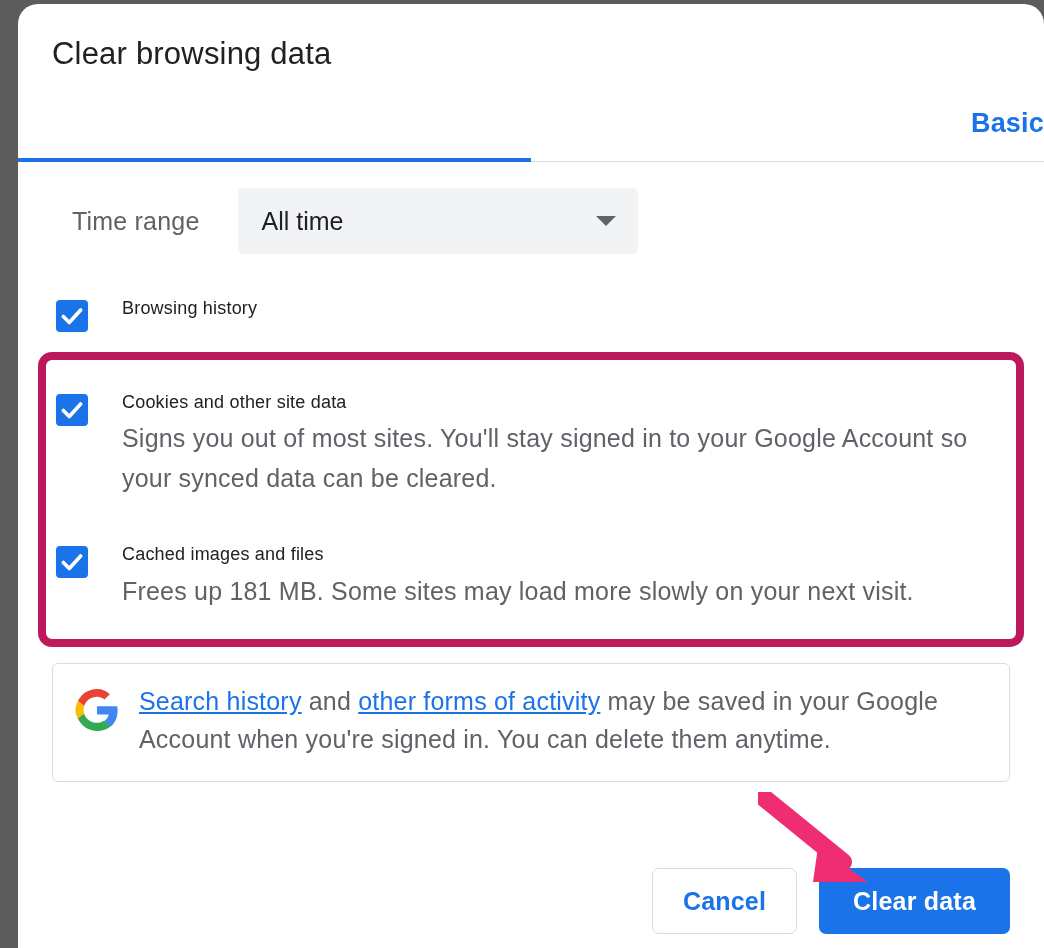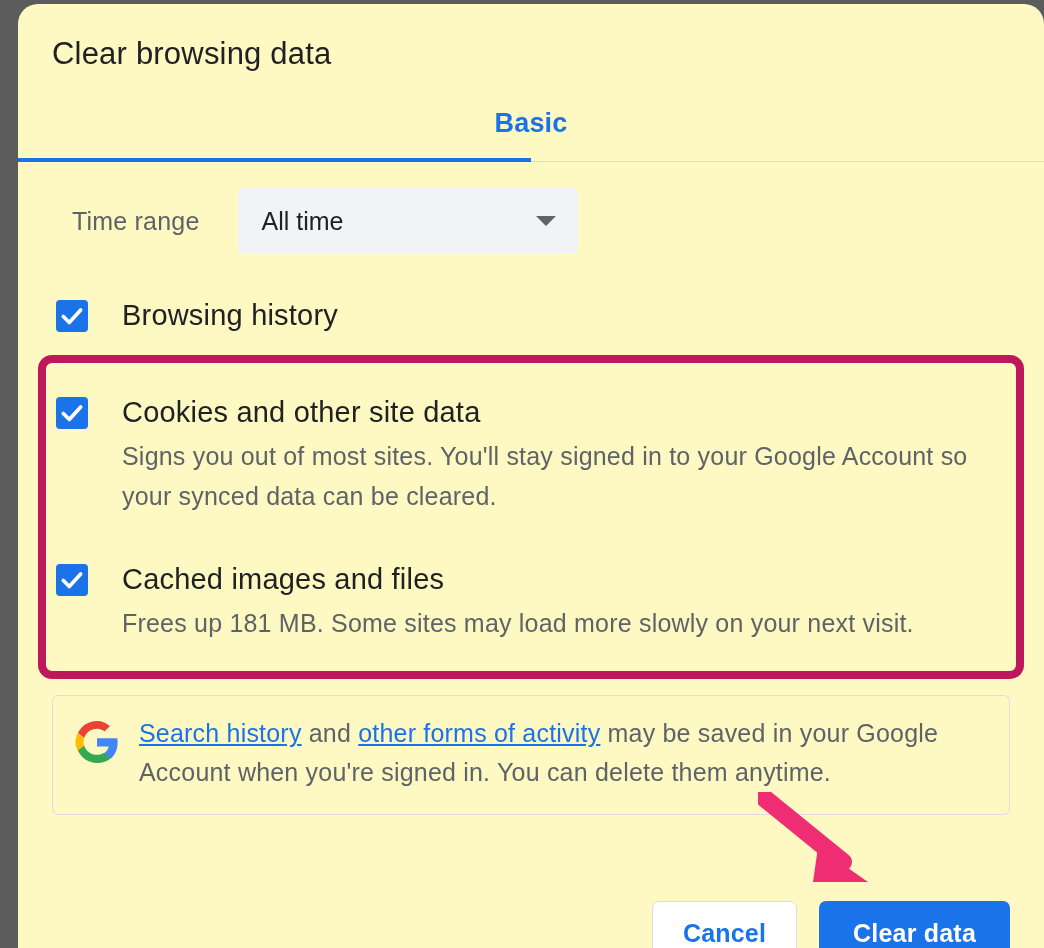--- a/index.html
+++ b/index.html
@@ -7,21 +7,21 @@
   body {
     width:1044px; height:948px;
     font-family: Arial, "Helvetica Neue", Helvetica, sans-serif;
     background:#5c5c5c;
     position:relative;
     overflow:hidden;
   }
   .dialog {
     position:absolute;
     left:18px; top:4px; right:0; bottom:0;
-    background:#fef9c3;
+    background:#ffffff;
     border-top-left-radius:20px;
     border-top-right-radius:20px;
     padding:0;
   }
   .dialog-title {
     font-size:31px;
     color:#202124;
     padding:32px 0 24px 34px;
     font-weight:400;
     letter-spacing:0.2px;
@@ -34,21 +34,21 @@
   .tab {
     flex:1;
     text-align:center;
     padding:12px 0 22px 0;
     font-size:27px;
     font-weight:600;
     color:#80868b;
     cursor:pointer;
     letter-spacing:0.2px;
   }
-  .tab.active { color:#1a73e8; }
+  .tab.active { color:#1a73e8;text-align:right; }
   .tab-underline {
     position:absolute;
     left:0;
     bottom:-1px;
     width:50%;
     height:4px;
     background:#1a73e8;
   }
   .content { padding:26px 34px 0 34px; }
   .time-range-row {
@@ -60,21 +60,21 @@
   .time-range-label {
     font-size:25px;
     color:#5f6368;
     margin-right:24px;
     letter-spacing:0.2px;
   }
   .time-range-select {
     display:flex;
     align-items:center;
     justify-content:space-between;
-    width:340px;
+    width:400px;
     height:66px;
     background:#f1f3f4;
     border-radius:5px;
     padding:0 22px 0 24px;
     cursor:pointer;
   }
   .time-range-value {
     font-size:25px;
     color:#202124;
   }
@@ -96,21 +96,21 @@
     flex:0 0 32px;
     margin-top:4px;
     margin-left:4px;
     display:flex;
     align-items:center;
     justify-content:center;
   }
   .checkbox svg { width:26px; height:26px; }
   .check-text { margin-left:34px; flex:1; }
   .check-title {
-    font-size:29px;
+    font-size:18px;
     color:#202124;
     letter-spacing:0.2px;
     line-height:1.35;
   }
   .check-desc {
     font-size:25px;
     color:#5f6368;
     letter-spacing:0.2px;
     line-height:1.6;
     margin-top:4px;

